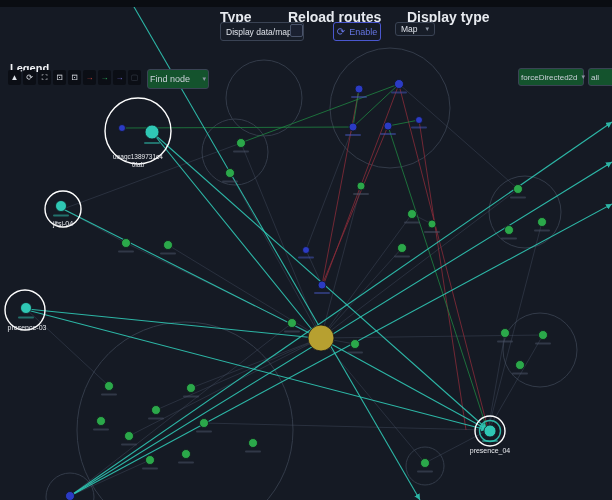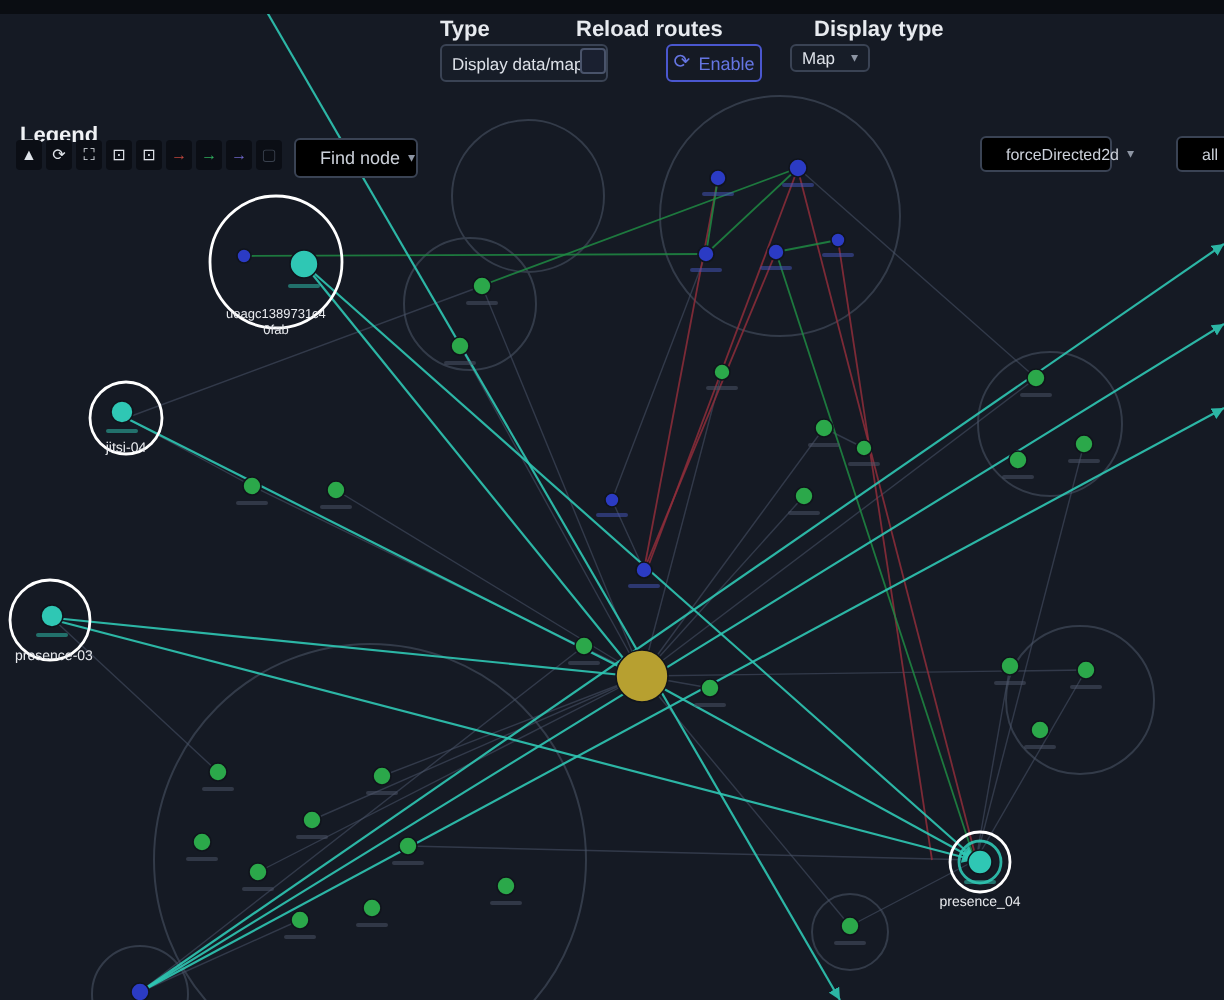--- a/index.html
+++ b/index.html
@@ -1,37 +1,37 @@
 <!DOCTYPE html>
 <html><head>
 <meta charset="utf-8">
 <style>
   html,body{margin:0;padding:0;background:#0a0d12;}
   .app{position:relative;width:612px;height:500px;background:#151a24;overflow:hidden;
        font-family:"Liberation Sans",sans-serif;-webkit-font-smoothing:antialiased;}
   .topstrip{position:absolute;left:0;top:0;width:612px;height:7px;background:#0a0d12;}
   #graph{position:absolute;left:0;top:0;width:612px;height:500px;}
-  .ctl-label{position:absolute;color:#e7eaef;font-size:11px;font-weight:bold;white-space:nowrap;z-index:5;}
+  .ctl-label{position:absolute;color:#e7eaef;font-size:14px;font-weight:bold;white-space:nowrap;z-index:5;}
   .dropdown{position:absolute;background:#171d28;border:1px solid #3a4354;border-radius:3px;
             color:#dde1e8;font-size:8.5px;display:flex;align-items:center;justify-content:space-between;
             padding:0 5px;box-sizing:border-box;z-index:5;cursor:pointer;white-space:nowrap;}
   .caret{color:#8d95a3;font-size:7px;margin-left:4px;}
   .checkbox{position:absolute;width:13px;height:13px;background:#1a2030;border:1px solid #49536a;
             border-radius:2px;box-sizing:border-box;z-index:5;cursor:pointer;}
   .reload-btn{position:absolute;background:transparent;border:1px solid #4a57cf;border-radius:3px;
               color:#6575e2;font-size:9px;display:flex;align-items:center;justify-content:center;gap:4px;
               box-sizing:border-box;z-index:5;cursor:pointer;}
   .reload-btn .ricon{font-size:10px;line-height:1;}
   .legend-title{position:absolute;left:10px;top:62px;color:#f0f2f5;font-size:11px;font-weight:bold;z-index:5;text-align:center;}
   #legend-buttons{position:absolute;left:8px;top:70px;display:flex;gap:2px;z-index:5;}
   .iconbtn{width:13px;height:15px;background:#0b0e15;border-radius:2px;display:flex;align-items:center;
            justify-content:center;font-size:8px;line-height:1;color:#dfe3e9;cursor:pointer;}
-  .select-box{position:absolute;background:#000000;border:1px solid #3a4354;border-radius:3px;
+  .select-box{position:absolute;background:#14532d;border:1px solid #3a4354;border-radius:3px;
               color:#ccd1da;display:flex;align-items:center;justify-content:space-between;
-              padding:0 12px;box-sizing:border-box;z-index:5;cursor:pointer;white-space:nowrap;}
+              padding:0 2px;box-sizing:border-box;z-index:5;cursor:pointer;white-space:nowrap;}
 </style>
 </head>
 <body>
 
 <div class="app">
   <svg id="graph" viewBox="0 0 612 500" xmlns="http://www.w3.org/2000/svg">
       <defs>
         <marker id="arrowT" markerWidth="6" markerHeight="6" refX="6" refY="3" orient="auto" markerUnits="userSpaceOnUse">
           <path d="M0,0 L6,3 L0,6 Z" fill="#2fc7b4"></path>
         </marker>
@@ -216,20 +216,20 @@
       <div class="iconbtn" style="color: rgb(47, 174, 93);">→</div>
       <div class="iconbtn" style="color: rgb(110, 102, 201);">→</div>
       <div class="iconbtn" style="color: rgb(57, 64, 77);">▢</div>
     </div>
 
   <div class="select-box" style="left:147px;top:69px;width:62px;height:20px;font-size:9px;">
     <span>Find node</span>
     <span class="caret">▾</span>
   </div>
 
-  <div class="select-box" style="left:490px;top:68px;width:66px;height:18px;font-size:8px;">
+  <div class="select-box" style="left:518px;top:68px;width:66px;height:18px;font-size:8px;">
     <span>forceDirected2d</span>
     <span class="caret">▾</span>
   </div>
   <div class="select-box" style="left:588px;top:68px;width:34px;height:18px;font-size:8px;">
     <span>all</span>
   </div>
 </div>
 
 </body></html>

